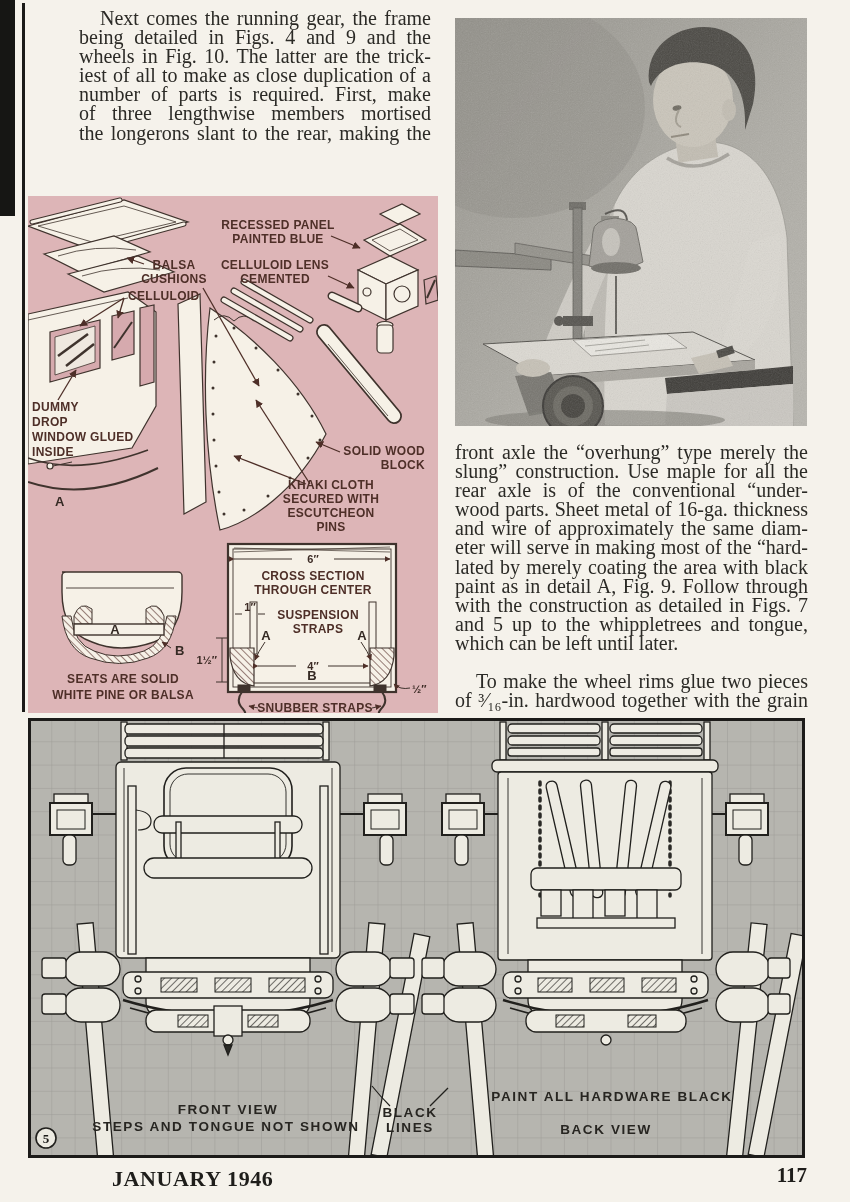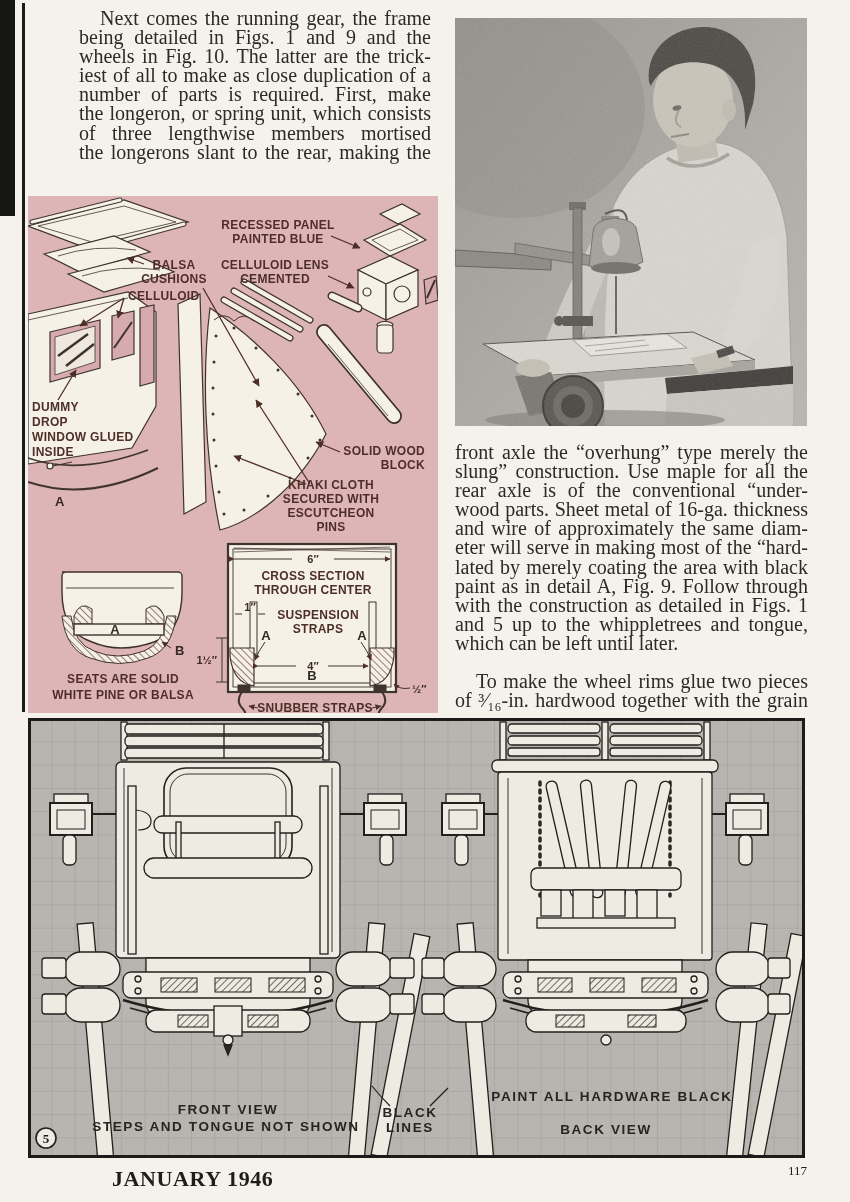--- a/index.html
+++ b/index.html
@@ -13,58 +13,57 @@
   .col2b{left:455px;top:672px;width:353px;}
   .tline{font-size:20px;line-height:19.1px;color:#2b2a26;text-align:justify;
          text-align-last:justify;-moz-text-align-last:justify;white-space:normal;}
   .tline.ragged{text-align-last:left;-moz-text-align-last:left;}
   .tline.indent{text-indent:21px;}
   .photo{position:absolute;left:455px;top:18px;}
   .pinkp{position:absolute;left:28px;top:196px;}
   .fig{position:absolute;left:28px;top:718px;}
   .footer-left{position:absolute;left:112px;top:1166px;font-weight:bold;font-size:22px;
                letter-spacing:.6px;color:#1e1d1a;}
-  .footer-right{position:absolute;right:43px;top:1163px;font-weight:normal;font-size:13px;color:#1e1d1a;}
+  .footer-right{position:absolute;right:43px;top:1163px;font-weight:bold;font-size:21px;color:#1e1d1a;}
   .plab{font-family:"Liberation Sans",sans-serif;font-weight:bold;font-size:12px;
         fill:#4e2f28;letter-spacing:.3px;}
   .pdim{font-family:"Liberation Sans",sans-serif;font-weight:bold;font-size:11px;fill:#3c2b25;}
   .pletter{font-family:"Liberation Sans",sans-serif;font-weight:bold;font-size:13px;fill:#352a24;}
   .flab{font-family:"Liberation Sans",sans-serif;font-weight:bold;font-size:13.5px;
         fill:#272521;letter-spacing:1.6px;}
   .fnum{font-family:"Liberation Serif",serif;font-weight:bold;font-size:13px;fill:#1d1c1a;}
   svg{display:block;}
 </style>
 </head>
 <body>
 
 <div class="page">
 
   <div class="edge-bar"></div>
   <div class="left-rule"></div>
 
   <div class="col col1">
       <div class="tline indent">Next comes the running gear, the frame</div>
-      <div class="tline">being detailed in Figs. 1 and 9 and the</div>
+      <div class="tline">being detailed in Figs. 4 and 9 and the</div>
       <div class="tline">wheels in Fig. 10.  The latter are the trick-</div>
       <div class="tline">iest of all to make as close duplication of a</div>
       <div class="tline">number of parts is required.  First, make</div>
-      <div class="tline">the longeron, or spring unit, which consists</div>
       <div class="tline">of three lengthwise members mortised</div>
       <div class="tline">the longerons slant to the rear, making the</div>
     </div>
   <div class="col col2a">
       <div class="tline">front axle the “overhung” type merely the</div>
       <div class="tline">slung” construction.  Use maple for all the</div>
       <div class="tline">rear axle is of the conventional “under-</div>
       <div class="tline">wood parts.  Sheet metal of 16-ga. thickness</div>
       <div class="tline">and wire of approximately the same diam-</div>
       <div class="tline">eter will serve in making most of the “hard-</div>
       <div class="tline">lated by merely coating the area with black</div>
       <div class="tline">paint as in detail A, Fig. 9.  Follow through</div>
-      <div class="tline">with the construction as detailed in Figs. 1</div>
+      <div class="tline">with the construction as detailed in Figs. 7</div>
       <div class="tline">and 5 up to the whippletrees and tongue,</div>
       <div class="tline ragged">which can be left until later.</div>
     </div>
   <div class="col col2b">
       <div class="tline indent">To make the wheel rims glue two pieces</div>
       <div class="tline">of ³⁄₁₆-in. hardwood together with the grain</div>
     </div>
 
   <svg class="photo" width="352" height="408" viewBox="0 0 352 408">
     <defs>

